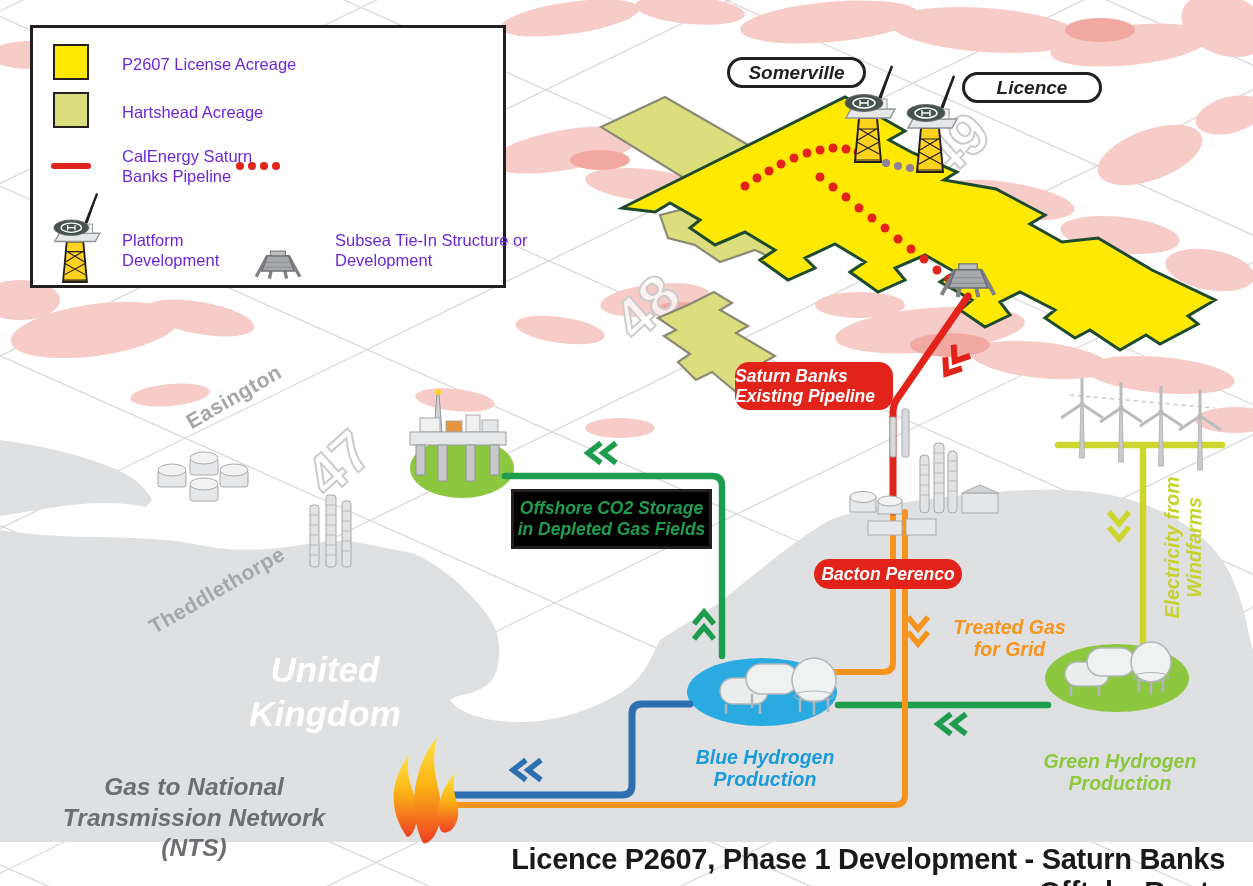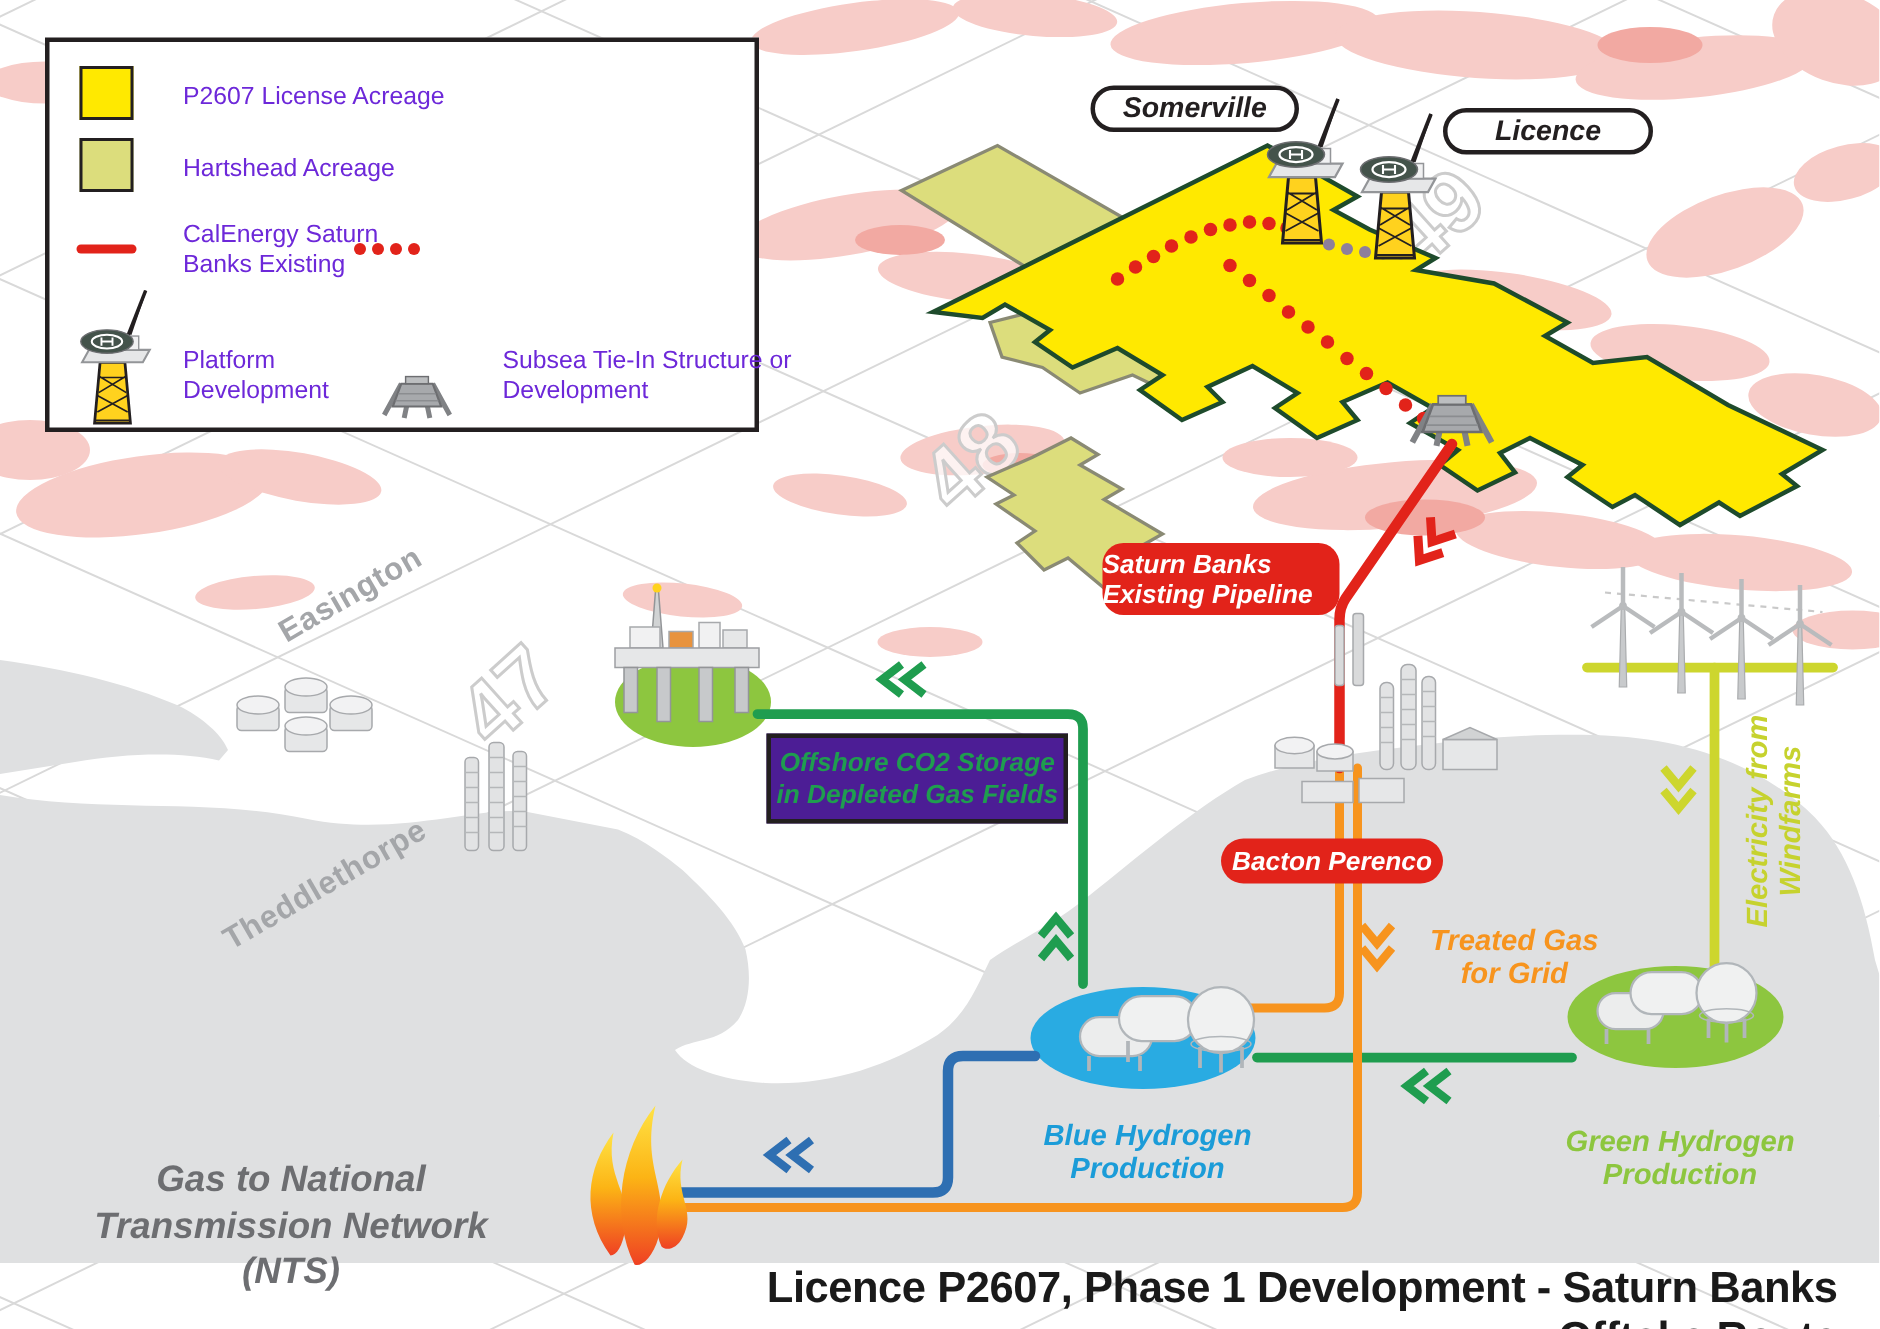--- a/index.html
+++ b/index.html
@@ -18,21 +18,21 @@
   .legend-dots{position:absolute;display:flex;gap:4px;}
   .legend-dots span{width:8px;height:8px;border-radius:50%;background:#e2231a;}
   
   .pill{display:flex;align-items:center;justify-content:center;background:#fff;
         border:3px solid #231f20;border-radius:18px;font-weight:bold;font-style:italic;
         font-size:19px;z-index:25;box-sizing:border-box;}
   .badge{display:flex;align-items:center;justify-content:center;text-align:left;
          background:#e2231a;color:#fff;border-radius:14px;font-weight:bold;font-style:italic;
          font-size:17.5px;line-height:1.15;z-index:25;box-sizing:border-box;}
   .callout{display:flex;align-items:center;justify-content:center;text-align:center;
-           background:#4c1d95;border:3px solid #231f20;color:#1f9d4f;font-weight:bold;font-style:italic;
+           background:#000000;border:3px solid #231f20;color:#1f9d4f;font-weight:bold;font-style:italic;
            font-size:17.5px;line-height:1.2;z-index:25;box-sizing:border-box;}
   
   .place{font-weight:bold;font-size:21px;color:#a4a6a9;letter-spacing:.5px;z-index:8;white-space:nowrap;}
   .uk{width:180px;text-align:center;font-size:35px;font-weight:bold;font-style:italic;
       color:#fff;line-height:1.25;z-index:8;}
   .nts{width:312px;text-align:center;font-size:24.5px;font-weight:bold;font-style:italic;
        color:#6d6e71;line-height:1.25;z-index:8;}
   .flowlbl{font-weight:bold;font-style:italic;text-align:center;line-height:1.15;z-index:20;}
   .blue-lbl{color:#1b9cd8;font-size:19.5px;width:150px;}
   .green-lbl{color:#8dc63f;font-size:19.5px;width:160px;}
@@ -347,21 +347,21 @@
 </svg>
 
 <div class="abs legend">
   <div class="swatch sw-yellow" style="left:20px;top:16px;"></div>
   <div class="lbl" style="left:65px;top:26px;">P2607 License Acreage</div>
 
   <div class="swatch sw-hartshead" style="left:20px;top:64px;"></div>
   <div class="lbl" style="left:65px;top:74px;">Hartshead Acreage</div>
 
   <div class="legend-line" style="left:18px;top:135px;"></div>
-  <div class="lbl" style="left:65px;top:118px;width:150px;">CalEnergy Saturn Banks Existing</div>
+  <div class="lbl" style="left:65px;top:118px;width:150px;">CalEnergy Saturn Banks Pipeline</div>
 
   <div class="legend-dots" style="left:203px;top:134px;">
     <span></span>
         <span></span>
         <span></span>
         <span></span>
   </div>
 
   <svg width="90" height="100" style="left:0;top:158px;">
     <use href="#platform-shape" transform="translate(42,96) scale(0.92)"></use>
@@ -388,20 +388,21 @@
   <span>Bacton Perenco</span>
 </div>
 
 <div class="abs callout" style="left:511px;top:489px;width:201px;height:60px;">
   <span>Offshore CO2 Storage in Depleted Gas Fields</span>
 </div>
 
 <div class="abs place" style="left:182px;top:413px;transform:rotate(-30deg);transform-origin:left top;">Easington</div>
 <div class="abs place" style="left:145px;top:618px;transform:rotate(-30deg);transform-origin:left top;">Theddlethorpe</div>
 
+<div class="abs uk" style="left:235px;top:648px;">United Kingdom</div>
 
 <div class="abs nts" style="left:38px;top:772px;">Gas to National Transmission Network (NTS)</div>
 
 <div class="abs flowlbl blue-lbl" style="left:690px;top:746px;">Blue Hydrogen Production</div>
 <div class="abs flowlbl orange-lbl" style="left:942px;top:616px;">Treated Gas for Grid</div>
 <div class="abs flowlbl green-lbl" style="left:1040px;top:750px;">Green Hydrogen Production</div>
 <div class="abs flowlbl chart-lbl" style="left:1096px;top:525px;">Electricity from Windfarms</div>
 
 <div class="abs title">Licence P2607, Phase 1 Development - Saturn Banks Offtake Route</div>
 

